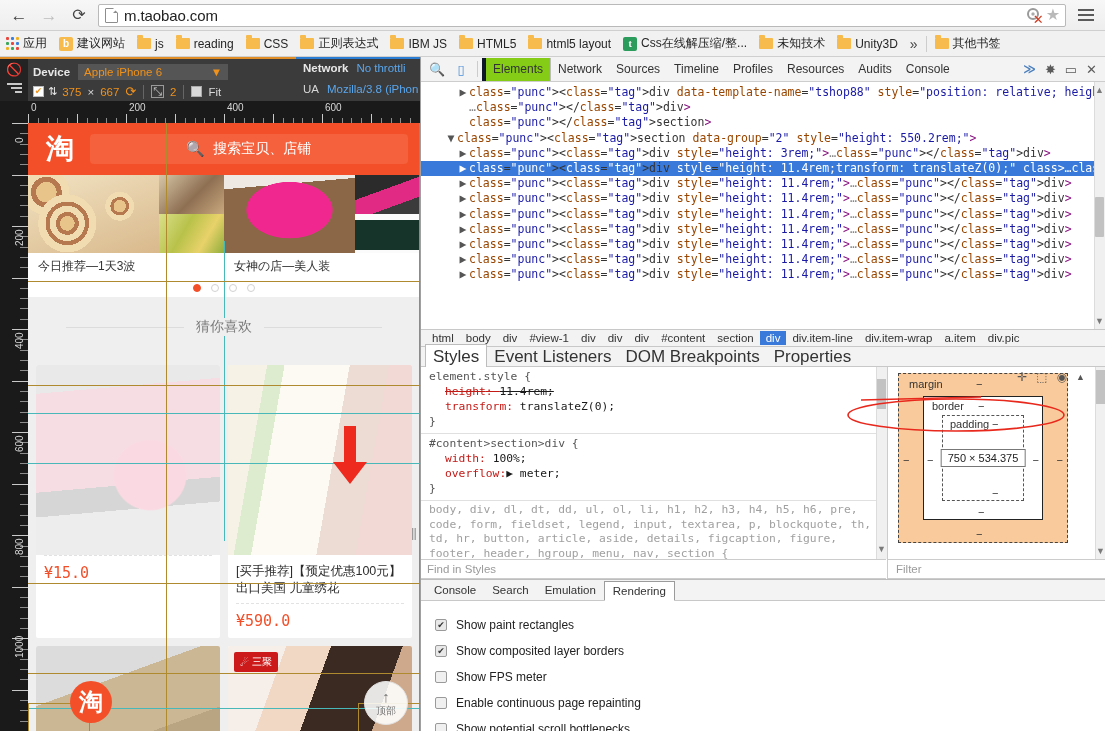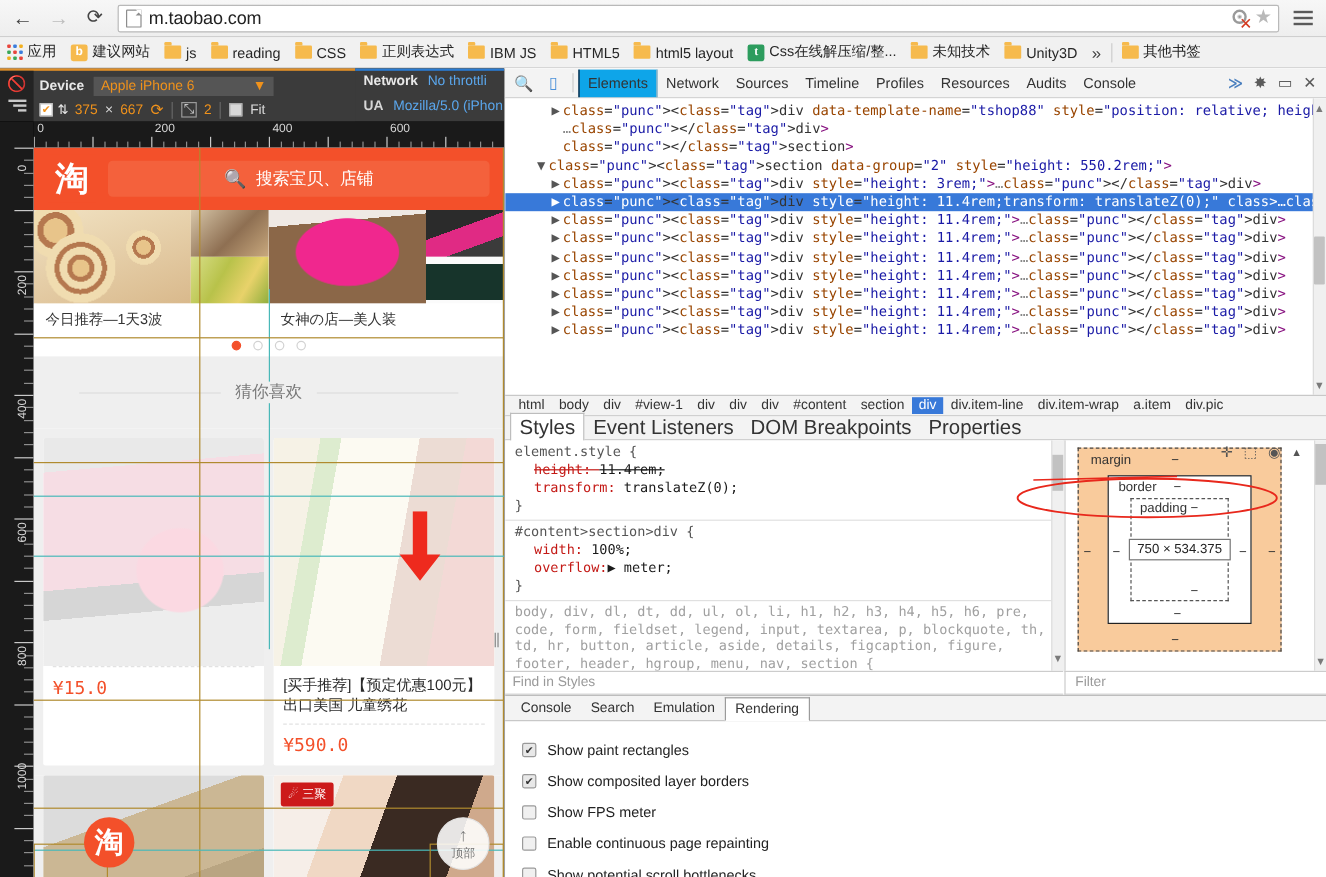--- a/index.html
+++ b/index.html
@@ -209,21 +209,21 @@
   .dt-main{ position:absolute; left:420px; top:0; width:685px; height:674px; background:#fff;
             border-left:1px solid #a0a0a0;}
   .dt-tabbar{
     height:25px; background:#f3f3f3; border-bottom:1px solid #cdcdcd; display:flex; align-items:center;
     padding-left:4px; gap:0;
   }
   .dt-ico{ width:24px; text-align:center; color:#5b5b5b; font-size:13px;}
   .dt-ico.mob{ color:#4a90d9; }
   .dt-divider{ width:1px; height:16px; background:#ccc; margin:0 4px;}
   .dt-tab{ padding:4px 7px; font-size:12px; color:#333; line-height:15px;}
-  .dt-tab.active{ background:#0ea5e9; border-left:1px solid #0f172a; border-right:1px solid #bdbdbd; }
+  .dt-tab.active{ background:#84cc16; border-left:4px solid #0f172a; border-right:1px solid #bdbdbd; }
   .dt-right{ margin-left:auto; display:flex; align-items:center; gap:9px; padding-right:8px;}
   .dt-right .ic{ color:#5b5b5b; font-size:13px;}
   .dt-right .ic.blue{ color:#4a7fbe; font-weight:bold; font-size:12px;}
 
   .elements-pane{ position:absolute; left:0; top:25px; width:685px; height:247px; background:#fff; overflow:hidden;}
   .etree{ font-family:"DejaVu Sans Mono","Liberation Mono",monospace; font-size:11.5px; line-height:15.2px;
           color:#333; padding:3px 0 0 0;}
   .erow{ padding-left:0; white-space:nowrap; height:15.2px;}
   .erow.sel{ background:#3879d9; }
   .erow.sel *{ color:#fff !important; }
@@ -424,22 +424,22 @@
         <span class="chk empty"></span>
         <span class="emu-val" style="color:#d9d9d9;margin-left:6px">Fit</span>
       </div>
 
       <div class="net-panel">
         <div class="net-row1">
           <span class="emu-lbl">Network</span>
           <span class="net-blue">No throttli</span>
         </div>
         <div class="net-row2">
-          <span class="emu-lbl" style="font-weight:bold;color:#d6d6d6">UA</span>
-          <span class="net-blue">Mozilla/5.0 (iPhon</span>
+          <span class="emu-lbl" style="font-weight:normal;color:#d6d6d6">UA</span>
+          <span class="net-blue">Mozilla/3.8 (iPhon</span>
         </div>
       </div>
     </div>
 
     <div class="vp-area">
 
       <div class="ruler-h" id="rulerH">
           <div class="tick" style="left: 0px; width: 1px; height: 9px; bottom: 0px; position: absolute; background: rgb(201, 201, 201);"></div>
           <div class="tick" style="left: 10px; width: 1px; height: 5px; bottom: 0px; position: absolute; background: rgb(141, 141, 141);"></div>
           <div class="tick" style="left: 20px; width: 1px; height: 5px; bottom: 0px; position: absolute; background: rgb(141, 141, 141);"></div>

